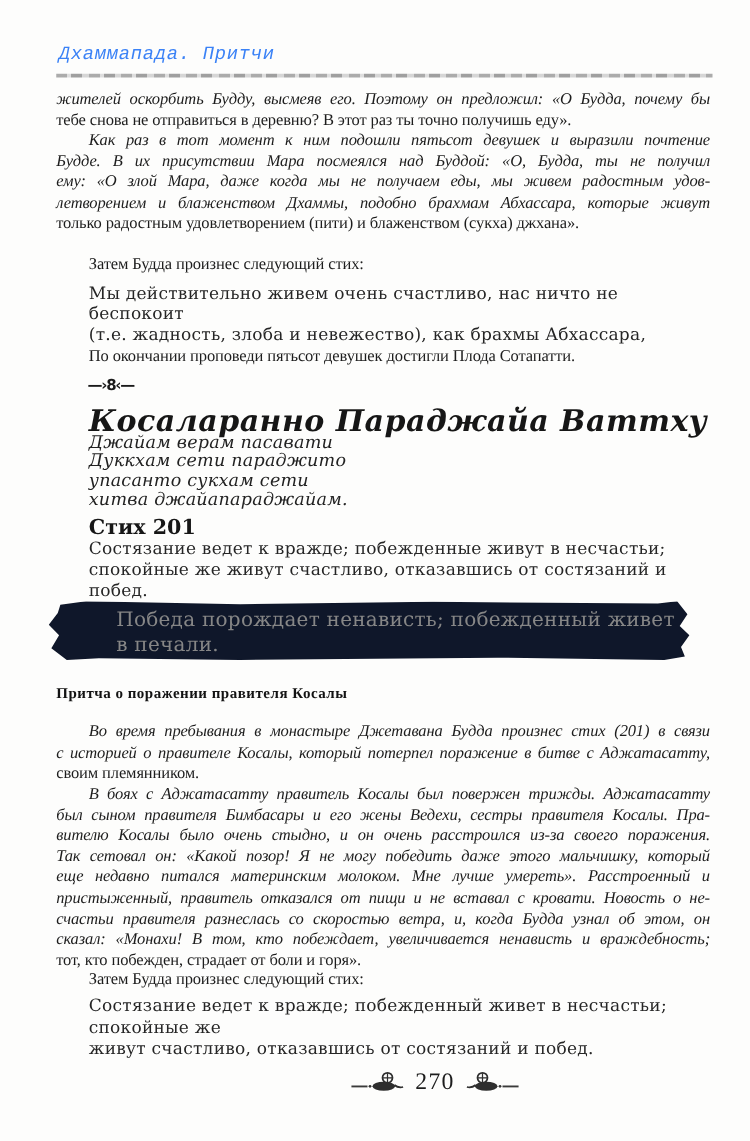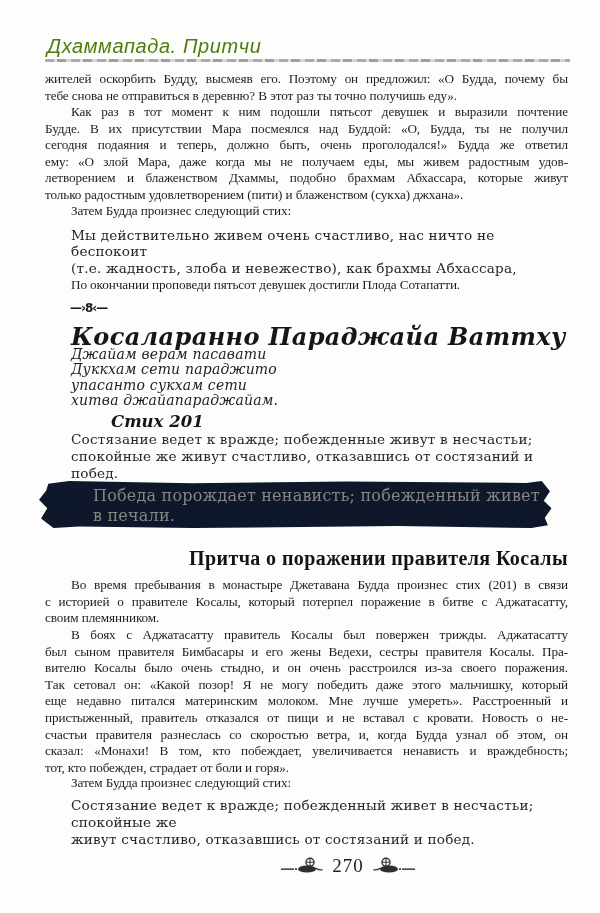--- a/index.html
+++ b/index.html
@@ -3,70 +3,70 @@
 <meta charset="utf-8">
 <style>
   html,body{margin:0;padding:0;background:#ffffff;}
   .page{
     position:relative;width:600px;height:913px;background:#fdfdfc;overflow:hidden;
     font-family:"Liberation Serif", serif;color:#1d1d1d;
   }
   
   .running-title{
     position:absolute;left:47px;top:35px;
-    font-family:Liberation Sans, sans-serif;font-style:italic;font-size:20px;
-    letter-spacing:.6px;color:#4d7c0f;
+    font-family:Liberation Mono, monospace;font-style:italic;font-size:15px;
+    letter-spacing:.6px;color:#3b82f6;
   }
   .header-rule{
     position:absolute;left:45px;top:59px;width:525px;height:3px;
     background:repeating-linear-gradient(90deg,#9d9d9d 0 9px,#d8d8d8 9px 12px,#8f8f8f 12px 21px,#cfcfcf 21px 26px);
     opacity:.85;
   }
   
   .textblock{position:absolute;left:45px;width:523px;font-size:13.2px;line-height:16.6px;letter-spacing:-.1px;}
-  .jline{text-align:justify;text-align-last:justify;}
+  .jline{text-align:justify;text-align-last:justify;font-style:italic;}
   .lline{text-align:left;text-align-last:left;}
   .ind{text-indent:26px;}
   
   .verse{
     position:absolute;left:71px;width:480px;
     font-family:"DejaVu Serif", serif;font-size:13.6px;line-height:16.4px;
     letter-spacing:.2px;color:#252525;
   }
   .pali{
     position:absolute;left:71px;width:480px;
     font-family:"DejaVu Serif", serif;font-style:italic;font-size:14px;line-height:15.3px;
     letter-spacing:.2px;color:#222;
   }
   .section-title{
     position:absolute;left:71px;top:322px;
     font-family:"DejaVu Serif", serif;font-weight:bold;font-style:italic;
     font-size:24px;letter-spacing:.4px;color:#161616;
   }
   .verse-label{
     position:absolute;left:71px;top:412px;
-    font-family:"DejaVu Serif", serif;font-weight:bold;font-style:italic;
-    font-size:16.5px;color:#161616;margin-left:40px;
+    font-family:"DejaVu Serif", serif;font-weight:bold;
+    font-size:16.5px;color:#161616;
   }
   .divider{
     position:absolute;left:70px;top:301px;
     font-family:"DejaVu Sans", sans-serif;font-weight:bold;font-size:12px;
     letter-spacing:-1px;color:#1a1a1a;
   }
   
   .quote-banner{
     position:absolute;left:38px;top:481px;width:514px;height:47px;
     background:#0f172a;color:#868686;
     font-family:"DejaVu Serif", serif;font-size:16px;line-height:19.5px;
     padding:5px 0 0 55px;box-sizing:border-box;letter-spacing:.2px;
     clip-path:polygon(2% 6%,6% 0%,30% 5%,60% 1%,95% 4%,98% 0%,99.6% 22%,98.4% 42%,99.9% 58%,98.6% 78%,99.2% 94%,96% 100%,70% 96%,30% 100%,8% 97%,3% 100%,.6% 80%,1.8% 58%,.2% 40%,1.6% 20%);
   }
   .parable-title{
-    position:absolute;left:45px;top:547px;width:523px;text-align:right;
-    font-weight:bold;font-size:20px;letter-spacing:.4px;color:#131313;
+    position:absolute;left:45px;top:547px;width:523px;text-align:left;
+    font-weight:bold;font-size:12px;letter-spacing:.4px;color:#131313;
   }
   
   .footer{
     position:absolute;left:0;top:852px;width:600px;height:28px;
     display:flex;align-items:center;justify-content:center;gap:5px;margin-left:48px;
   }
   .page-number{font-size:19px;color:#1d1d1d;letter-spacing:1px;}
   .orn{display:block;}
 </style>
 </head>
@@ -78,21 +78,20 @@
   <div class="header-rule"></div>
 
   <div class="textblock" style="top:71px">
     <div class="jline">жителей оскорбить Будду, высмеяв его. Поэтому он предложил: «О Будда, почему бы</div>
     <div class="lline">тебе снова не отправиться в деревню? В этот раз ты точно получишь еду».</div>
   </div>
 
   <div class="textblock" style="top:104px">
     <div class="jline ind">Как раз в тот момент к ним подошли пятьсот девушек и выразили почтение</div>
     <div class="jline">Будде. В их присутствии Мара посмеялся над Буддой: «О, Будда, ты не получил</div>
-    <div class="jline">сегодня подаяния и теперь, должно быть, очень проголодался!» Будда же ответил</div>
     <div class="jline">ему: «О злой Мара, даже когда мы не получаем еды, мы живем радостным удов-</div>
     <div class="jline">летворением и блаженством Дхаммы, подобно брахмам Абхассара, которые живут</div>
     <div class="lline">только радостным удовлетворением (пити) и блаженством (сукха) джхана».</div>
   </div>
 
   <div class="textblock" style="top:203px">
     <div class="lline ind">Затем Будда произнес следующий стих:</div>
   </div>
 
   <div class="verse" style="top:227px">

